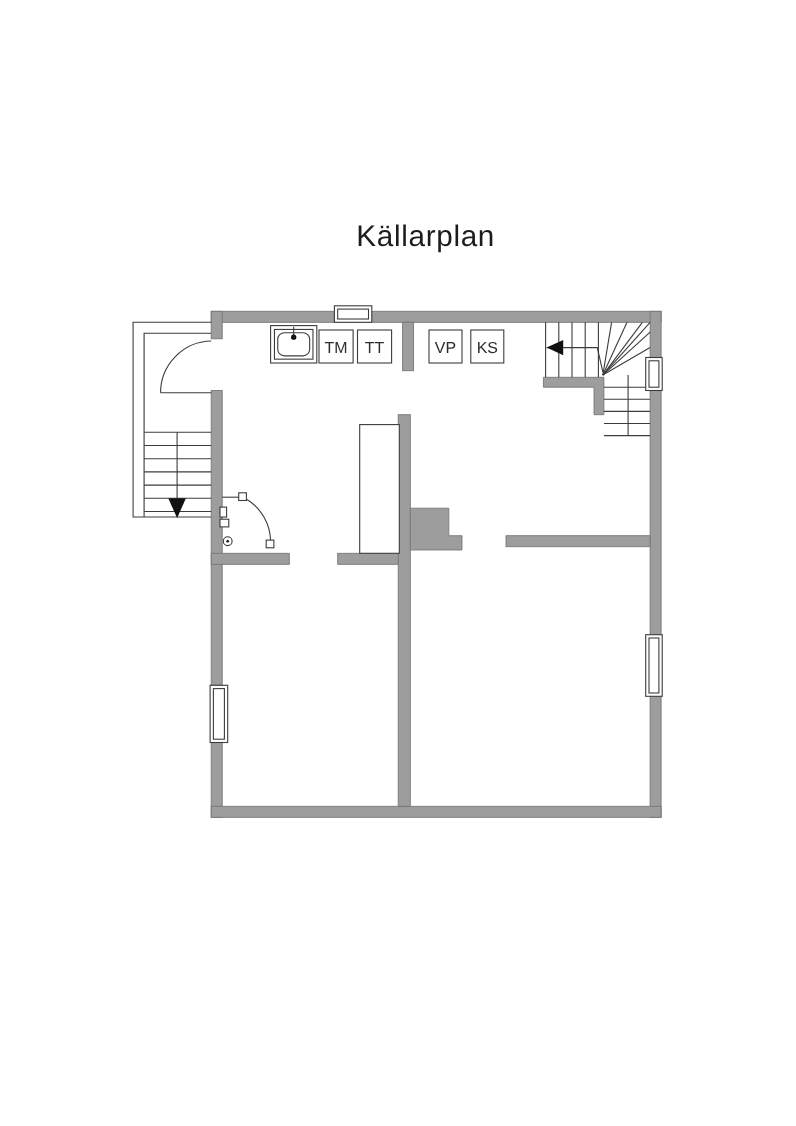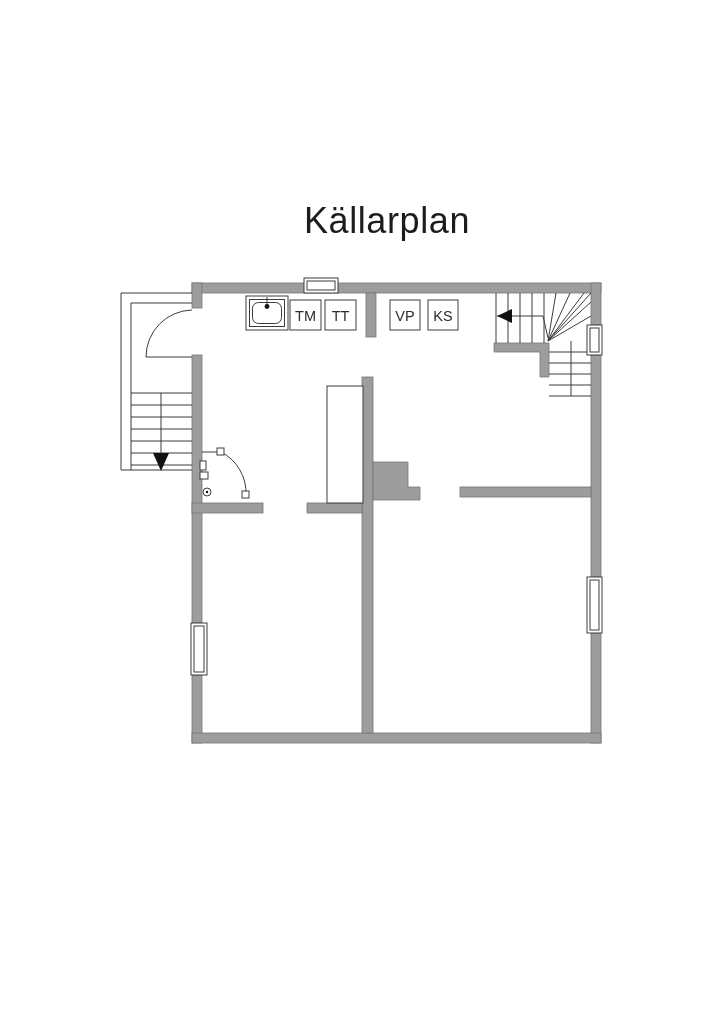--- a/index.html
+++ b/index.html
@@ -1,19 +1,19 @@
 <!DOCTYPE html>
 <html style="--wall-fill: #9d9d9d; --wall-stroke: #767676; --line-color: #3c3c3c; --arrow-color: #111111; --label-color: #2d2d2d; --title-color: #1c1c1c;"><head>
 <meta charset="utf-8">
 <style>
   html,body{margin:0;padding:0;background:#fff;}
   body{width:724px;height:1024px;position:relative;overflow:hidden;}
   .title{
     position:absolute;top:200px;left:387px;transform:translateX(-50%);
-    font-family:"Liberation Sans",sans-serif;font-size:36px;font-weight:300;
+    font-family:"Liberation Sans",sans-serif;font-size:27px;font-weight:300;
     letter-spacing:.6px;color:var(--title-color,#1c1c1c);white-space:nowrap;
   }
   svg{position:absolute;left:0;top:0;}
   .wall{fill:var(--wall-fill,#9d9d9d);stroke:var(--wall-stroke,#767676);stroke-width:.8;}
   .thin{fill:none;stroke:var(--line-color,#3c3c3c);stroke-width:1;}
   .wfill{fill:#ffffff;stroke:var(--line-color,#3c3c3c);stroke-width:1;}
   .arrow{fill:var(--arrow-color,#111111);stroke:none;}
   .applabel{
     font-family:"Liberation Sans",sans-serif;font-size:14.5px;
     fill:var(--label-color,#2d2d2d);text-anchor:middle;

